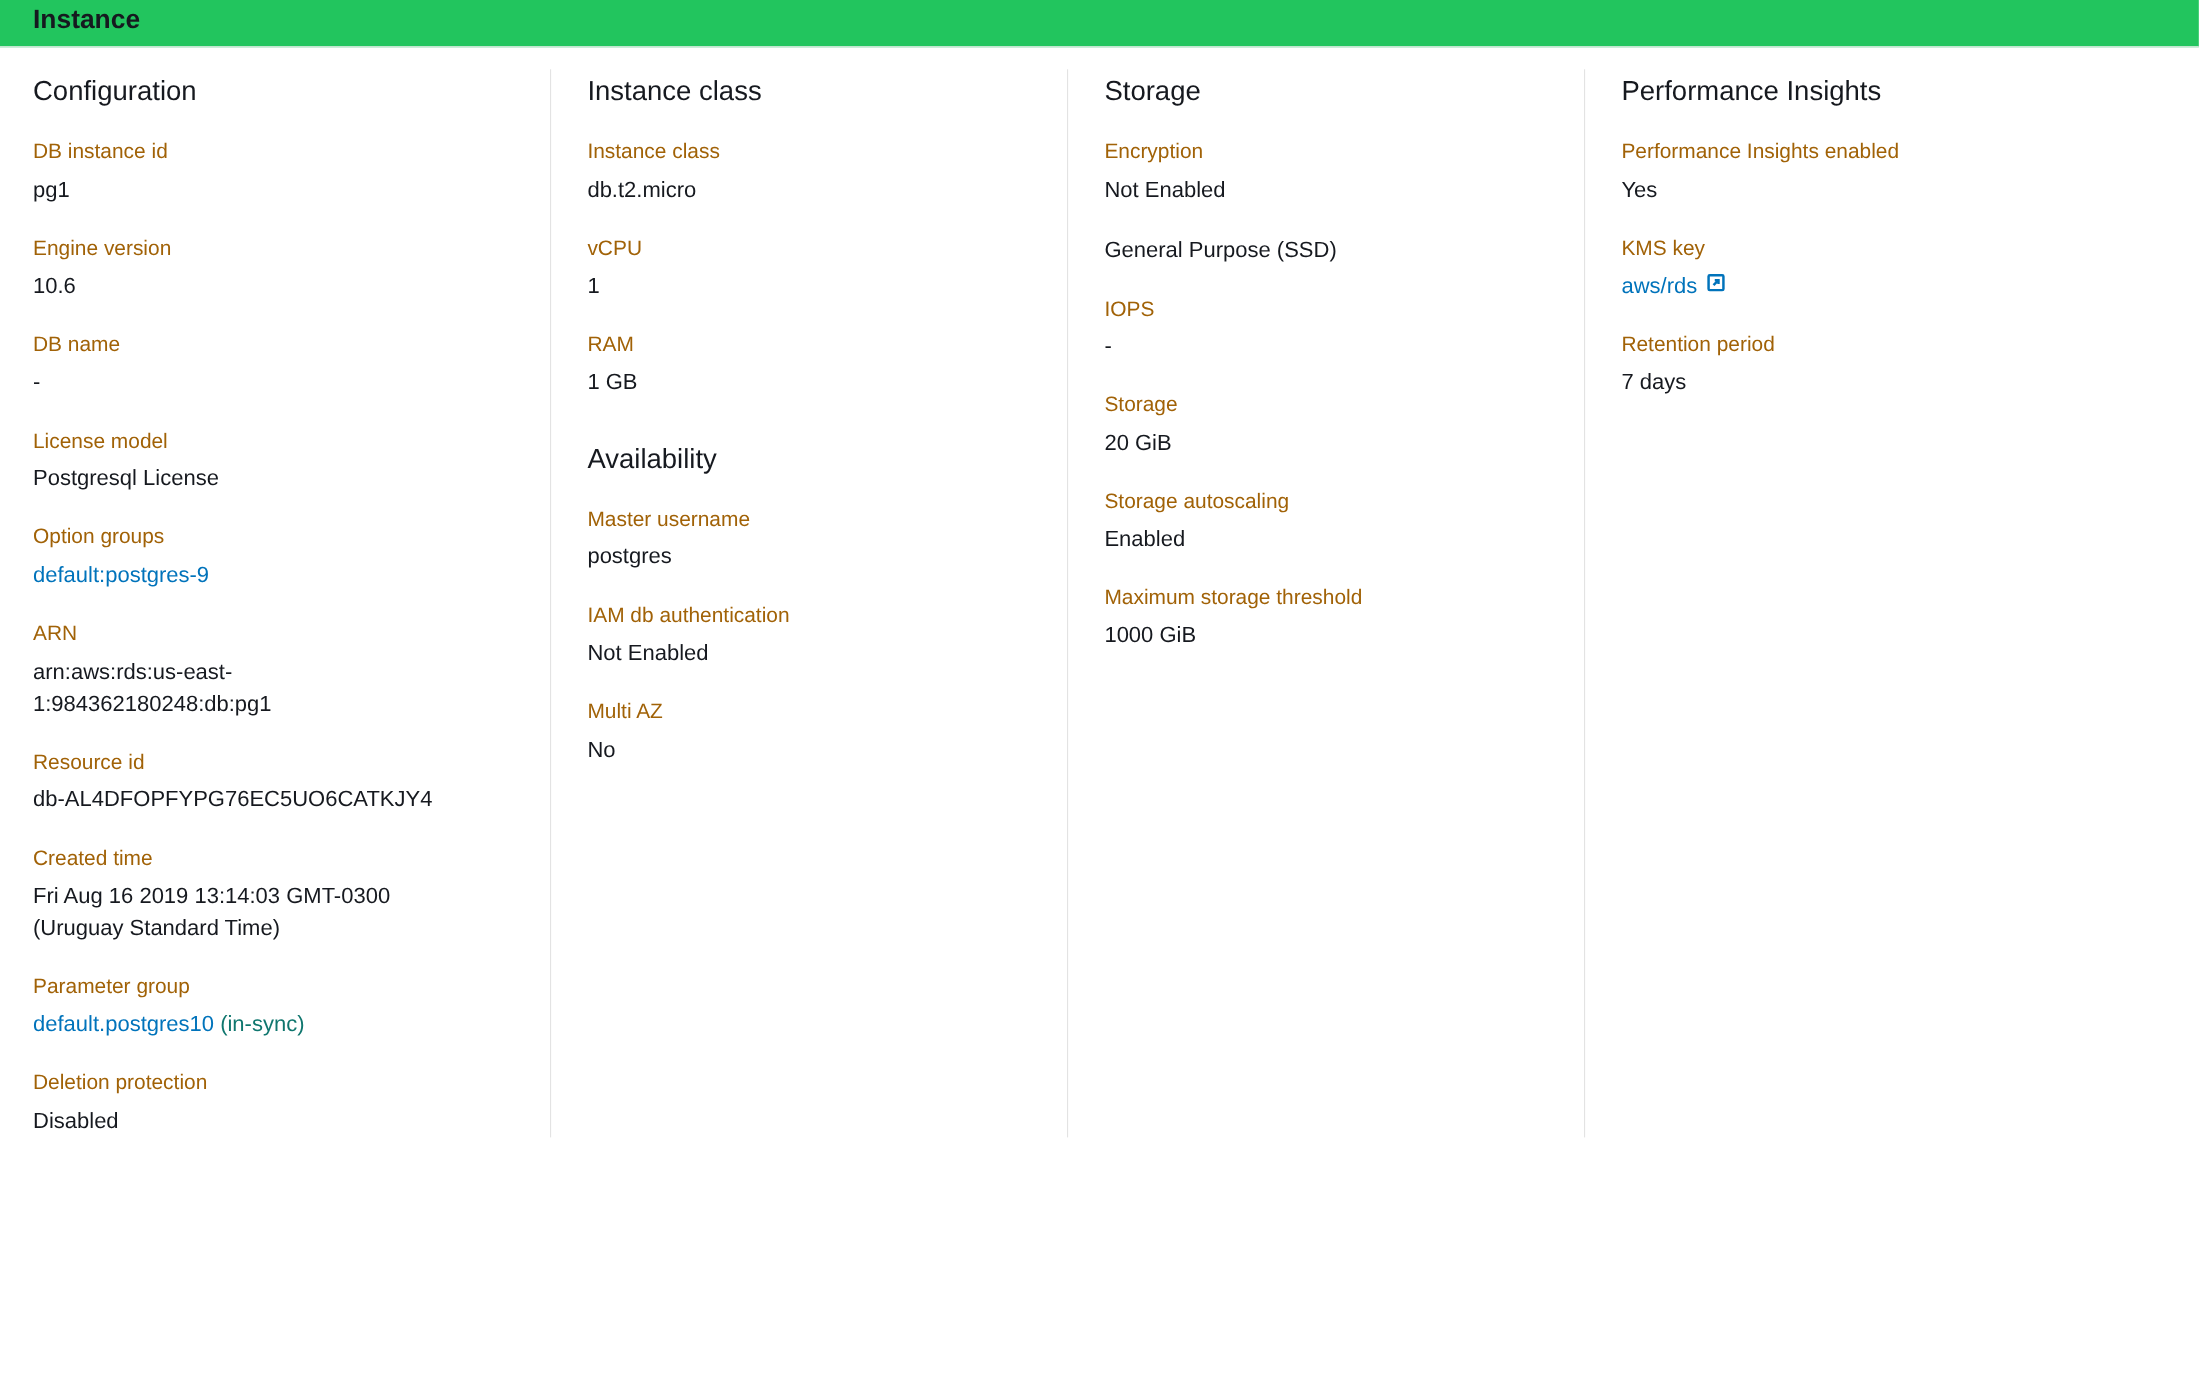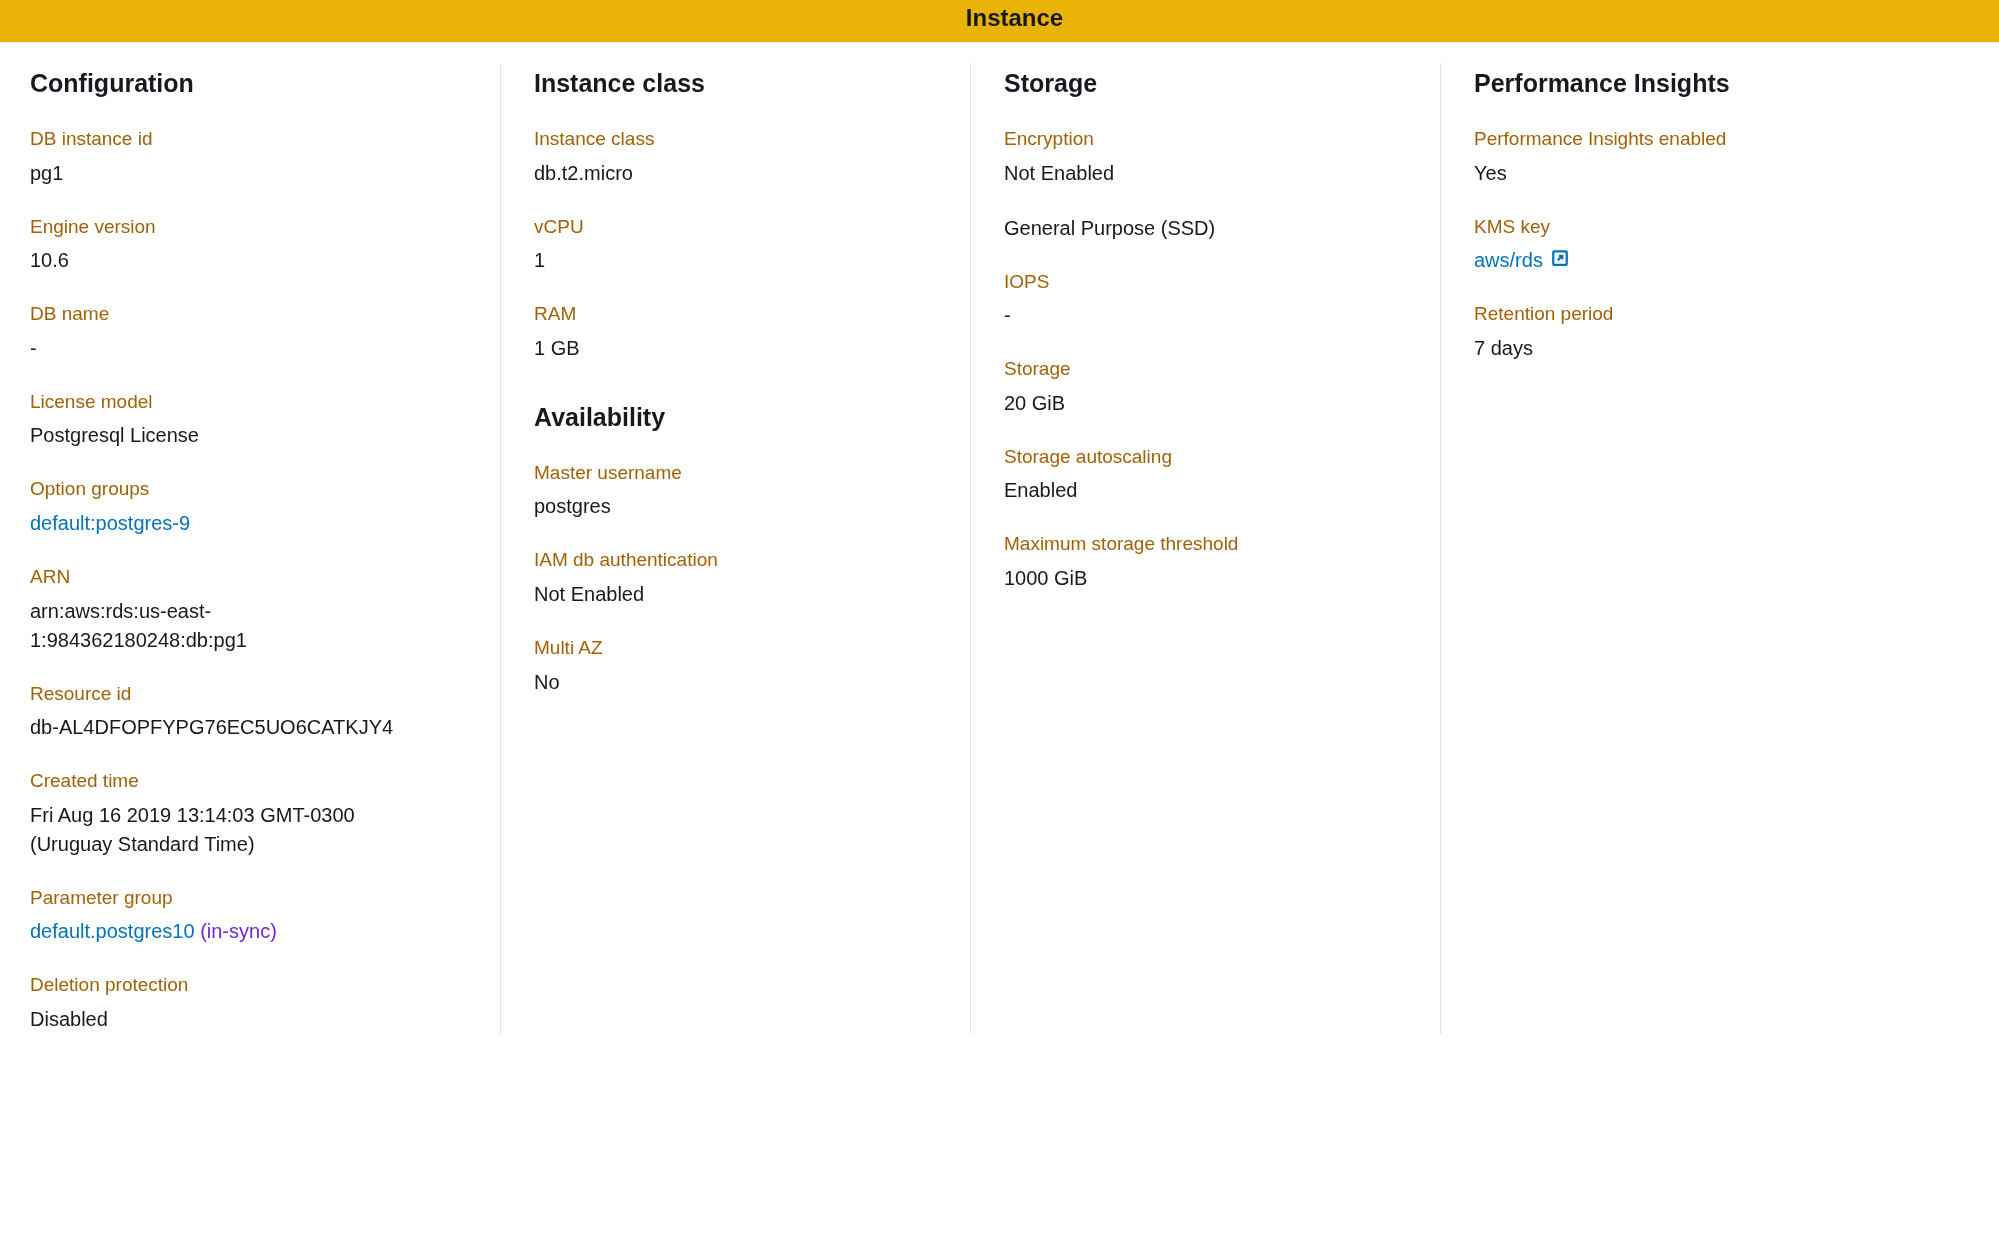--- a/index.html
+++ b/index.html
@@ -5,24 +5,23 @@
   * { box-sizing: border-box; }
   html, body {
     margin: 0; padding: 0;
     font-family: "Amazon Ember", "Helvetica Neue", Helvetica, Arial, sans-serif;
     color: #16191f;
     background: #ffffff;
     font-size: 19px;
   }
   .page { width: 1999px; }
   .header {
-    background: #eab308;
+    background: #22c55e;
     border-bottom: 1px solid #eaeded;
     padding: 0 0 10px 30px;
-    text-align: center;
   }
   .header h1 {
     font-size: 24px;
     font-weight: 700;
     margin: 0;
     padding-top: 4px;
   }
   .body {
     padding: 20px 30px 30px 30px;
   }
@@ -36,21 +35,21 @@
   .col + .col {
     border-left: 1px solid #e3e3e3;
     padding-left: 33px;
   }
   .col-1 { width: 470px; }
   .col-2 { width: 470px; }
   .col-3 { width: 470px; }
   .col-4 { width: 470px; }
   h2.section {
     font-size: 25px;
-    font-weight: 700;
+    font-weight: 400;
     margin: 6px 0 28px 0;
   }
   h2.section.sub { margin-top: 40px; }
   .field { margin-bottom: 26px; }
   .label {
     color: #a16207;
     font-size: 19px;
     line-height: 1.4;
     margin-bottom: 6px;
   }
@@ -58,21 +57,21 @@
     color: #16191f;
     font-size: 20px;
     line-height: 1.45;
     word-break: break-word;
   }
   a.link, .link {
     color: #0073bb;
     text-decoration: none;
     cursor: pointer;
   }
-  .insync { color: #6d28d9; }
+  .insync { color: #0f766e; }
   .kms {
     display: inline-flex;
     align-items: flex-end;
     gap: 8px;
     color: #0073bb;
   }
   .kms svg { width: 18px; height: 18px; }
 </style>
 </head>
 <body>

